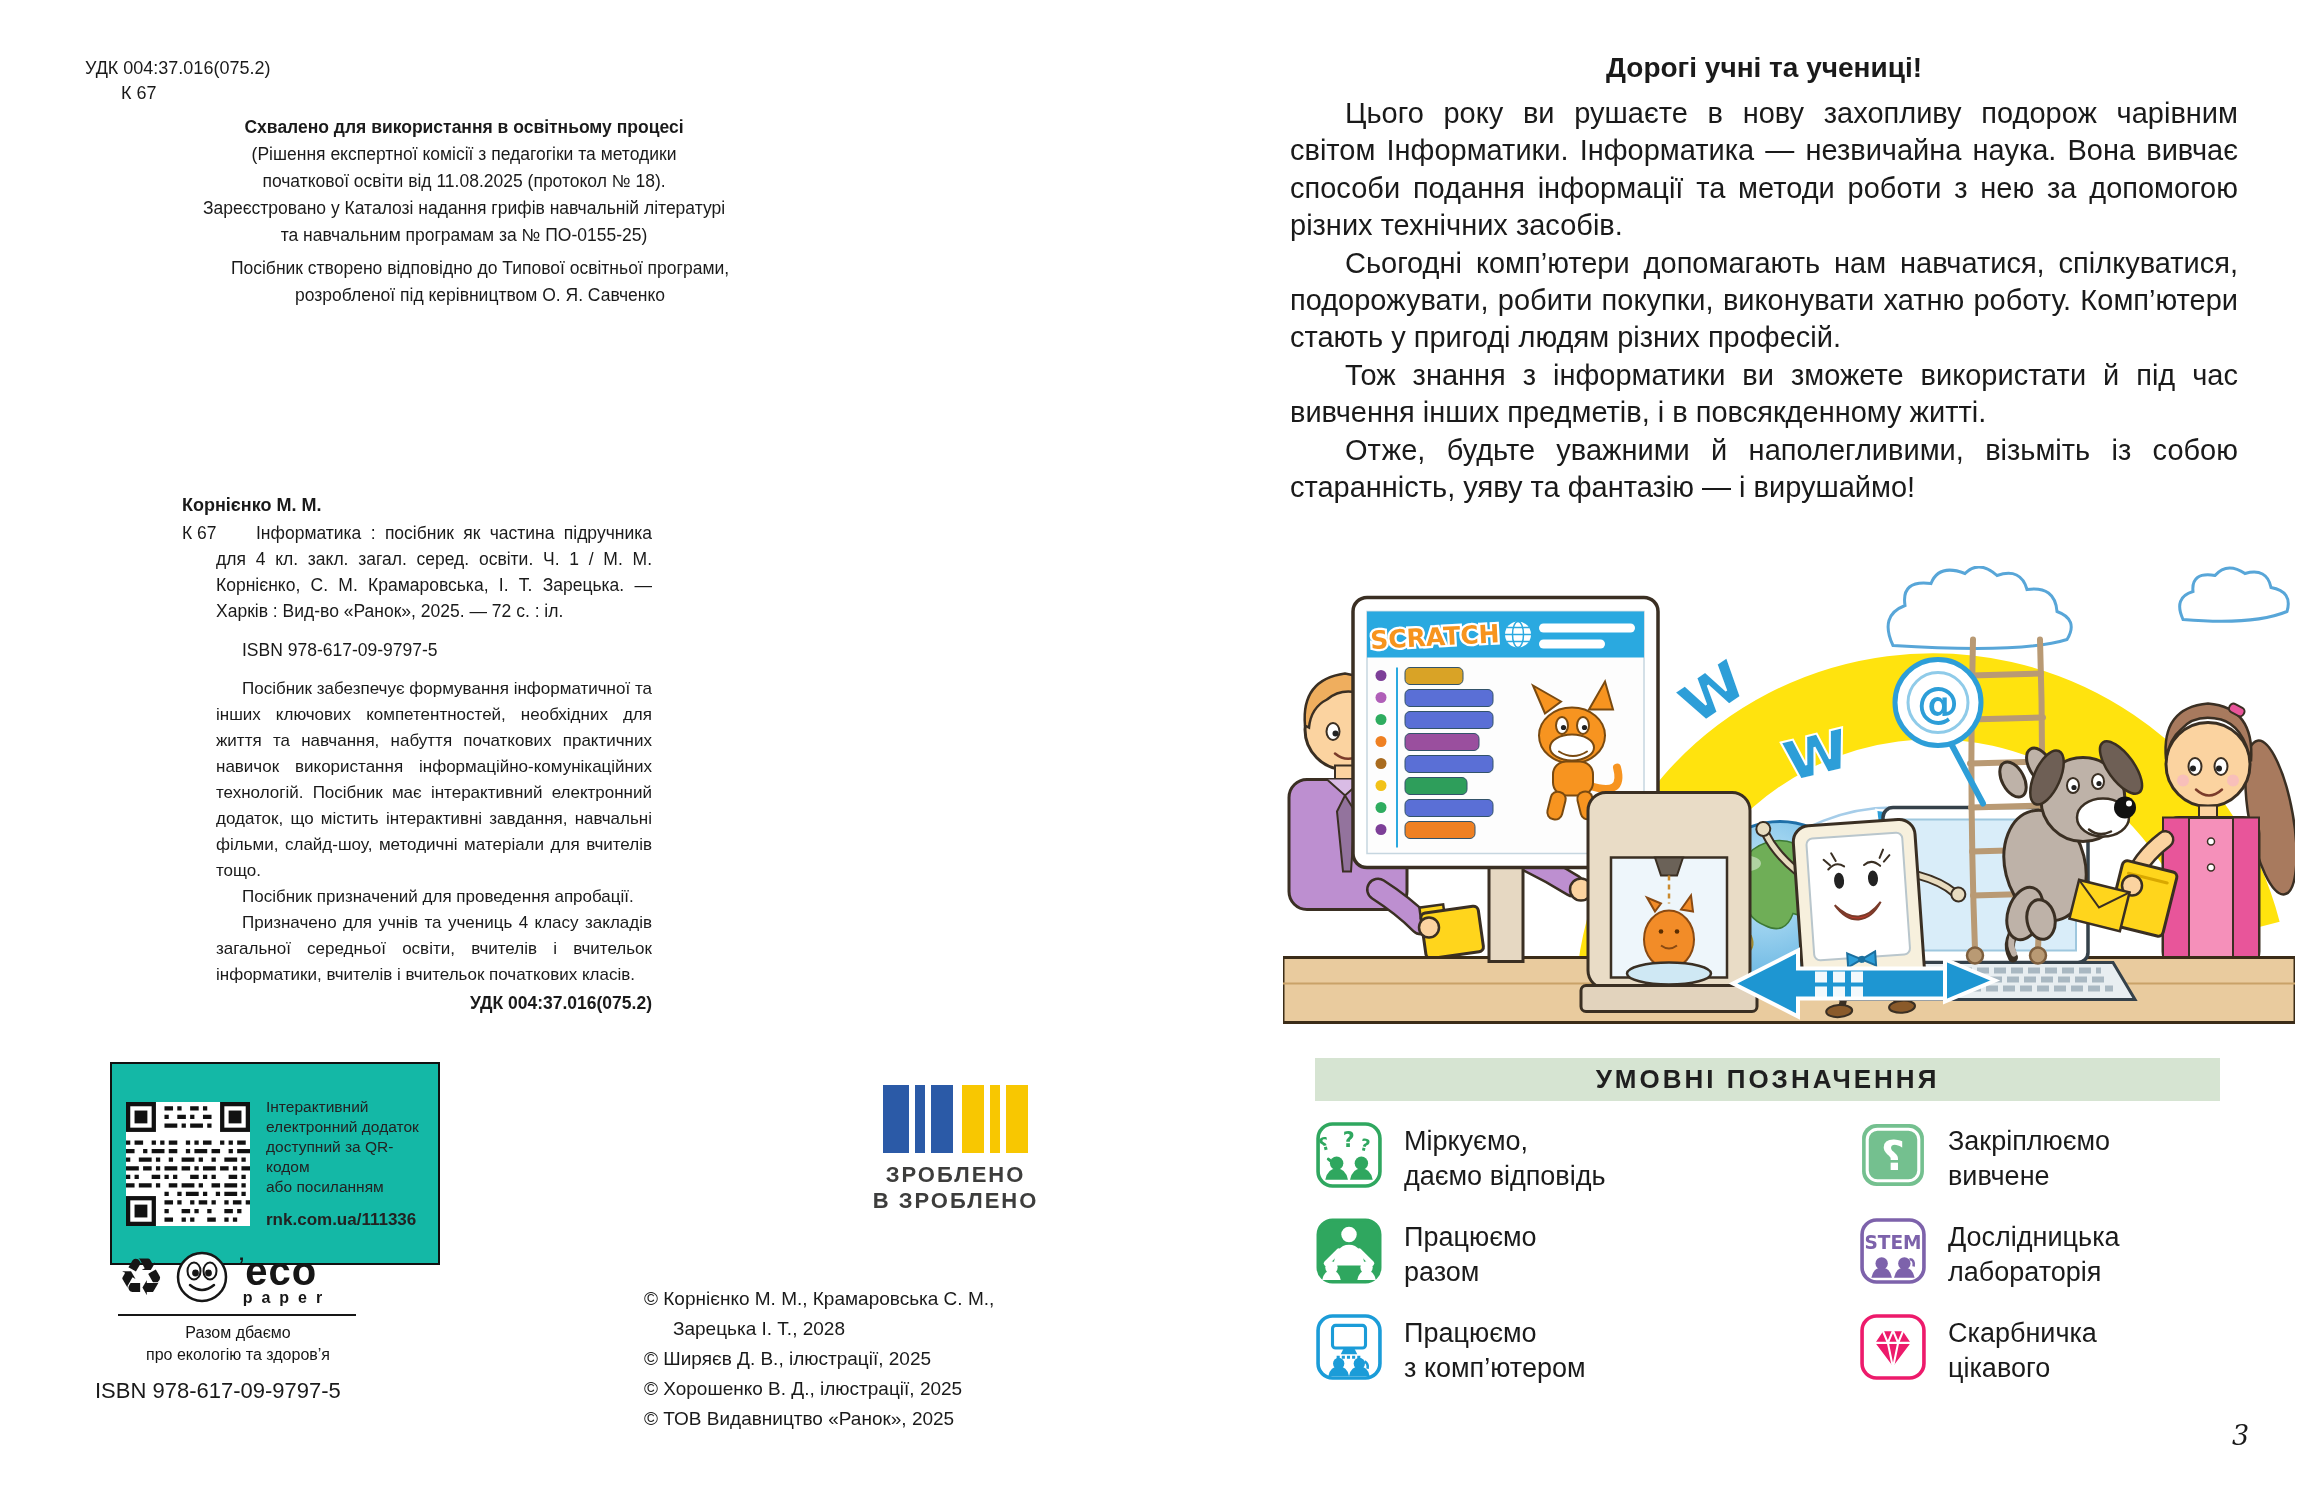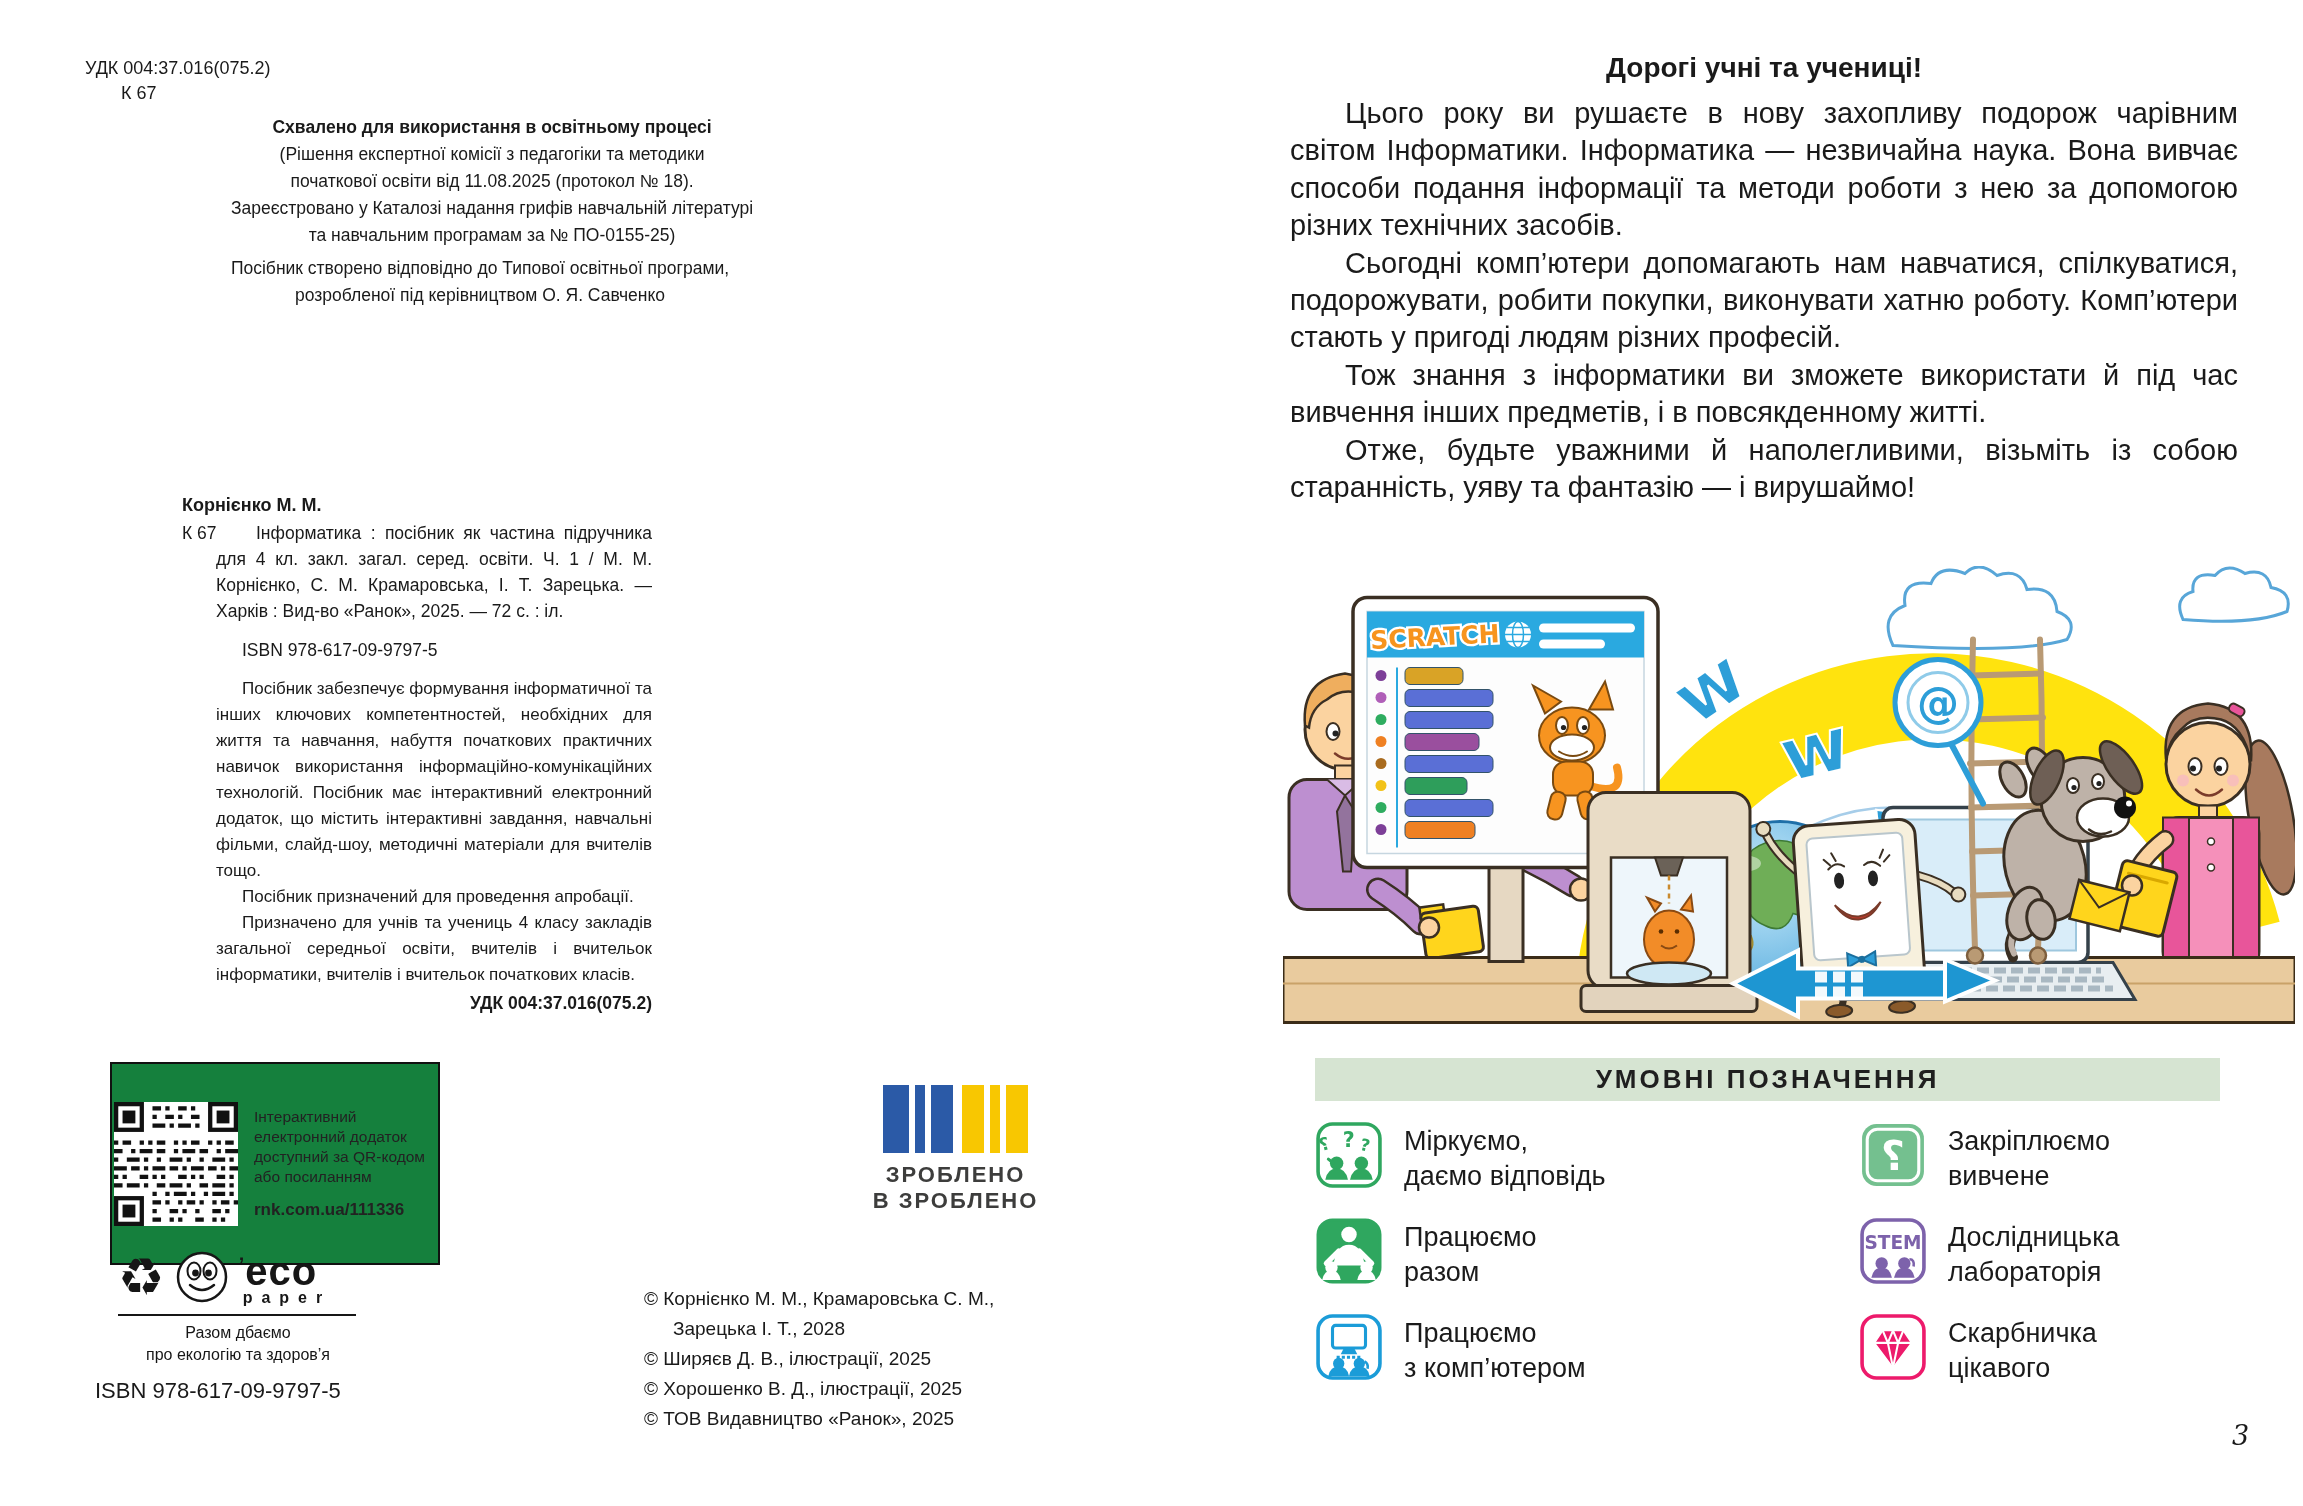--- a/index.html
+++ b/index.html
@@ -6,35 +6,35 @@
   .spread{position:relative;width:2303px;height:1506px;background:#ffffff;
           font-family:"Liberation Sans",sans-serif;color:#1a1a1a;overflow:hidden}
   .abs{position:absolute}
   .b{font-weight:bold}
   .ctr{text-align:center}
   .just{text-align:justify}
 
   
   .udc-top{left:85px;top:56px;font-size:18px;line-height:25px}
   .udc-top .ind{margin-left:36px}
-  .approval{left:132px;top:114px;width:720px;font-size:17.5px;line-height:27px;text-align:center}
+  .approval{left:104px;top:114px;width:720px;font-size:17.5px;line-height:27px;text-align:center}
   .program{left:120px;top:255px;width:720px;font-size:17.5px;line-height:27px;text-align:center}
 
   .card{left:182px;top:492px;width:470px;font-size:17.5px;line-height:26px}
   .card .author{font-size:18px}
   .card .idx{position:absolute;left:0;top:28px}
   .card p{margin:16px 0 0 34px}
   .card .bib{text-indent:40px;margin-top:2px}
   .card .isbn{text-indent:26px;margin-top:13px}
   .card .ann{text-indent:26px;margin-top:13px;font-size:17px;line-height:26px}
   .card .ann2{margin-top:0}
   .card .udcb{text-align:right;margin-top:2px}
 
-  .qr-box{left:110px;top:1062px;width:330px;height:203px;border:2.5px solid #111;background:#15803d;
-          display:flex;align-items:center;gap:16px;padding:0 2px;box-sizing:border-box}
+  .qr-box{left:110px;top:1062px;width:330px;height:203px;border:2.5px solid #111;background:#14b8a6;
+          display:flex;align-items:center;gap:16px;padding:0 14px;box-sizing:border-box}
   .qr-box svg{flex:0 0 auto}
   .qr-text{font-size:15.5px;line-height:20px;color:#222}
   .qr-text .link{font-size:17px;margin-top:13px}
 
   .miu{left:868px;top:1085px;width:175px;text-align:center}
   .miu-bars{display:flex;justify-content:center;align-items:stretch;height:68px}
   .miu-bars span{display:block}
   .miu-t{font-size:22px;font-weight:bold;color:#3d3d3c;letter-spacing:2px;margin-top:9px;line-height:26px}
   .miu-t2{font-size:22px;font-weight:bold;color:#3d3d3c;letter-spacing:2px;line-height:26px}
 

